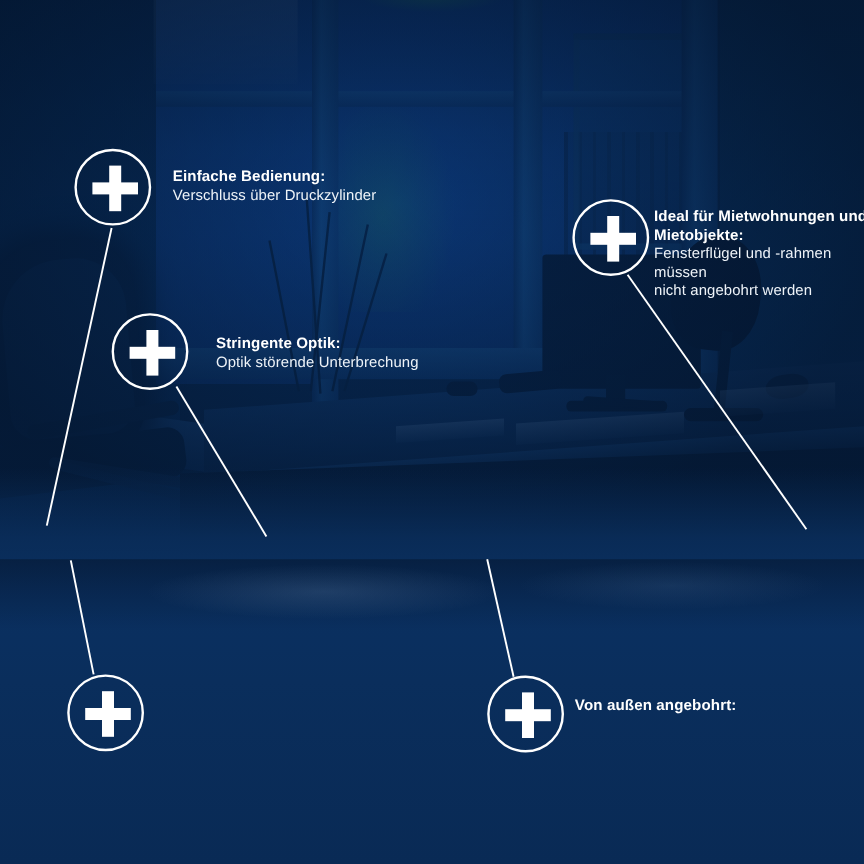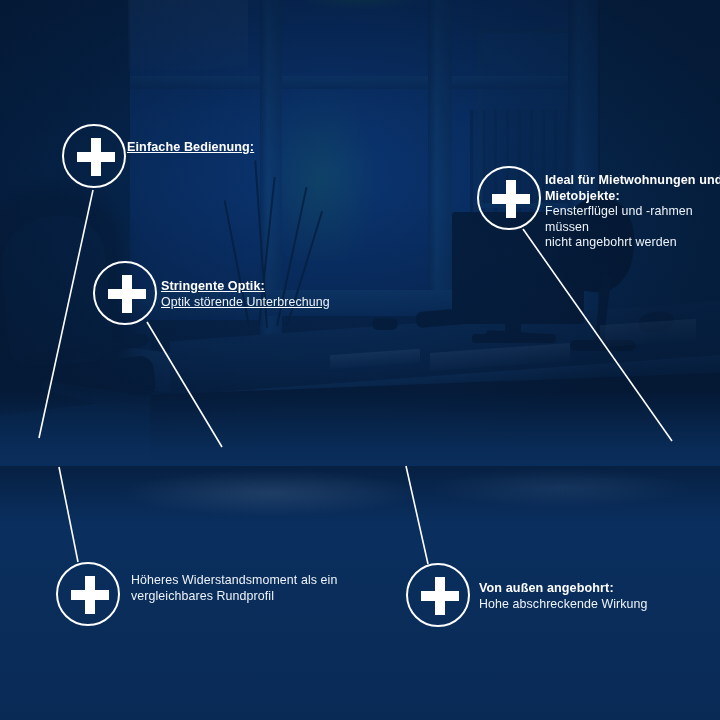--- a/index.html
+++ b/index.html
@@ -341,22 +341,23 @@
     <line x1="523" y1="229" x2="672" y2="441" stroke="#ffffff" stroke-width="1.6"></line>
     <line x1="59" y1="467" x2="78" y2="562" stroke="#ffffff" stroke-width="1.6"></line>
     <line x1="406" y1="466" x2="428" y2="564" stroke="#ffffff" stroke-width="1.6"></line>
   </svg>
 
   <div class="callout" style="left:0;top:0;">
     <div class="circle" style="left:62px;top:124px;">
       <div class="plus-h"></div>
       <div class="plus-v"></div>
     </div>
-    <div class="callout-text" style="left:127px;top:140px;width:250px;text-decoration:underline;">
+    <div class="callout-text" style="left:144px;top:140px;width:250px;">
       <div class="callout-title">Einfache Bedienung:</div>
+      <div class="callout-desc">Verschluss über Druckzylinder</div>
     </div>
   </div>
 
   <div class="callout" style="left:0;top:0;">
     <div class="circle" style="left:477px;top:166px;">
       <div class="plus-h"></div>
       <div class="plus-v"></div>
     </div>
     <div class="callout-text" style="left:545px;top:173px;width:180px;">
       <div class="callout-title">Ideal für Mietwohnungen und
@@ -364,41 +365,38 @@
       <div class="callout-desc">Fensterflügel und -rahmen müssen
 nicht angebohrt werden</div>
     </div>
   </div>
 
   <div class="callout" style="left:0;top:0;">
     <div class="circle" style="left:93px;top:261px;">
       <div class="plus-h"></div>
       <div class="plus-v"></div>
     </div>
-    <div class="callout-text" style="left:161px;top:279px;width:240px;text-decoration:underline;">
+    <div class="callout-text" style="left:180px;top:279px;width:240px;">
       <div class="callout-title">Stringente Optik:</div>
       <div class="callout-desc">Optik störende Unterbrechung</div>
     </div>
   </div>
 
   <div class="callout" style="left:0;top:0;">
     <div class="circle" style="left:56px;top:562px;">
       <div class="plus-h"></div>
       <div class="plus-v"></div>
     </div>
     <div class="callout-text" style="left:131px;top:573px;width:250px;">
-      <div class="callout-desc">Höheres Widerstandsmoment als ein
-vergleichbares Rundprofil</div>
     </div>
   </div>
 
   <div class="callout" style="left:0;top:0;">
     <div class="circle" style="left:406px;top:563px;">
       <div class="plus-h"></div>
       <div class="plus-v"></div>
     </div>
     <div class="callout-text" style="left:479px;top:581px;width:230px;">
       <div class="callout-title">Von außen angebohrt:</div>
-      <div class="callout-desc">Hohe abschreckende Wirkung</div>
     </div>
   </div>
 
 </div>
 
 </body></html>

